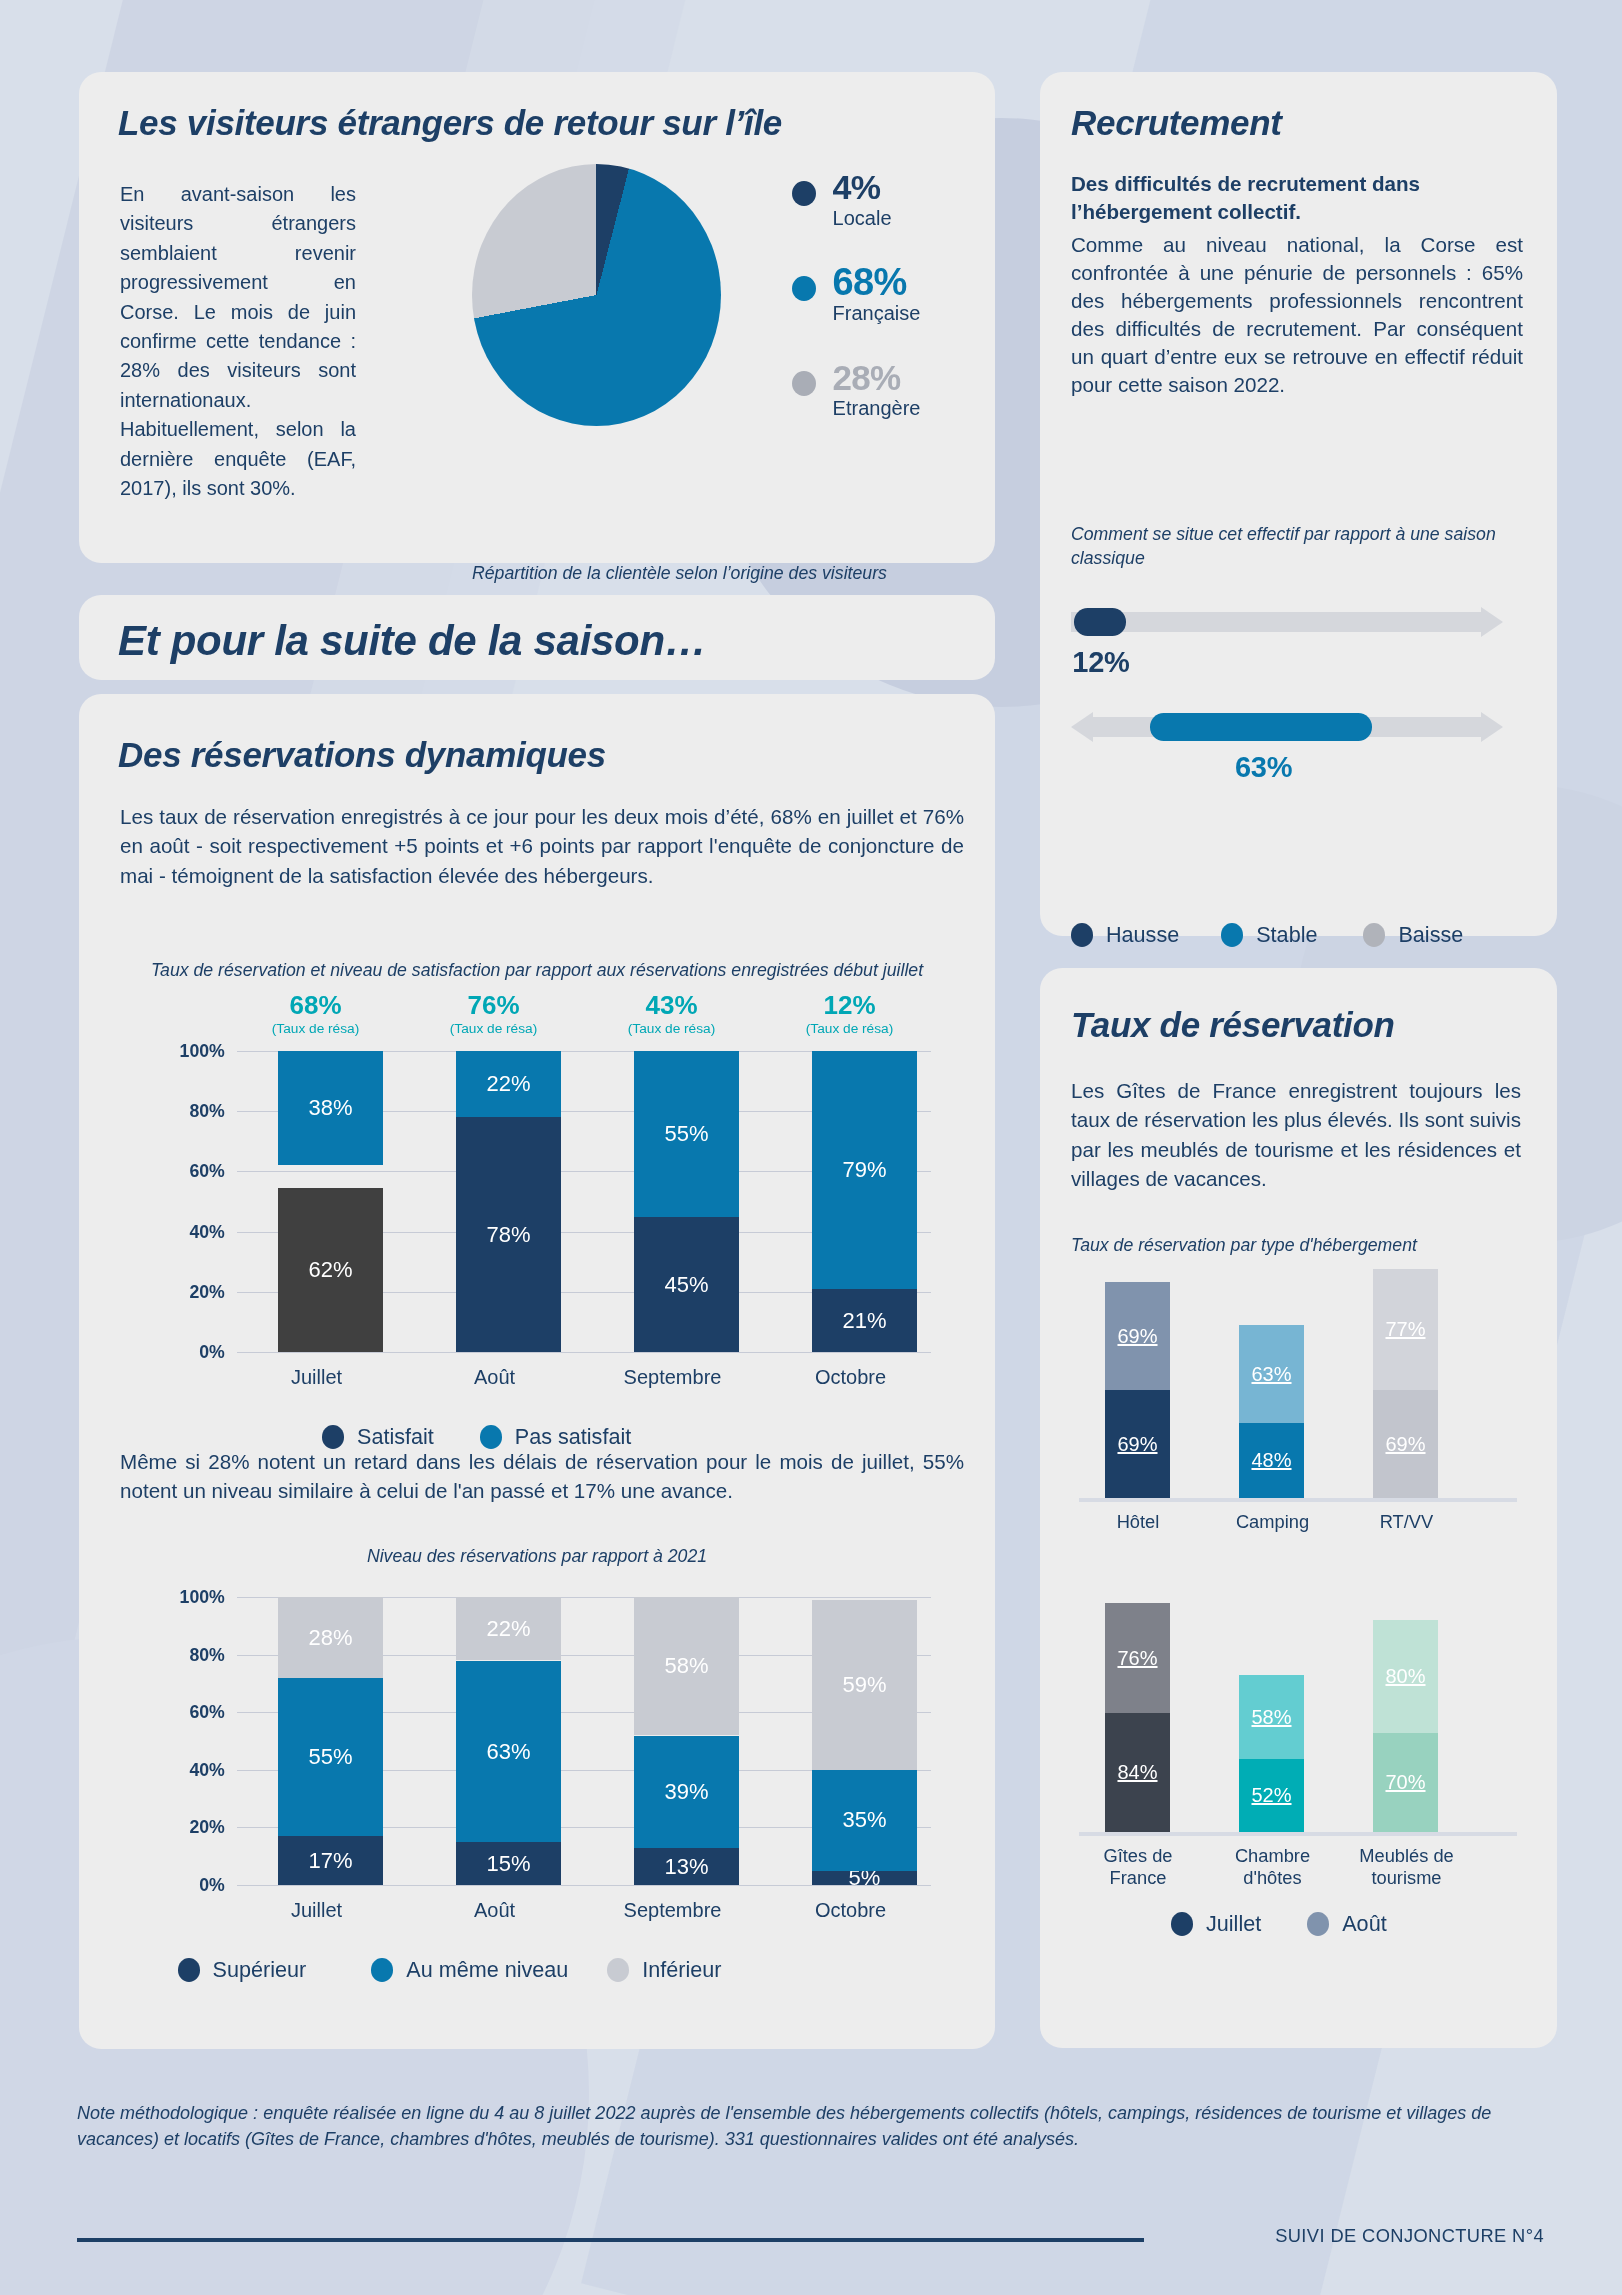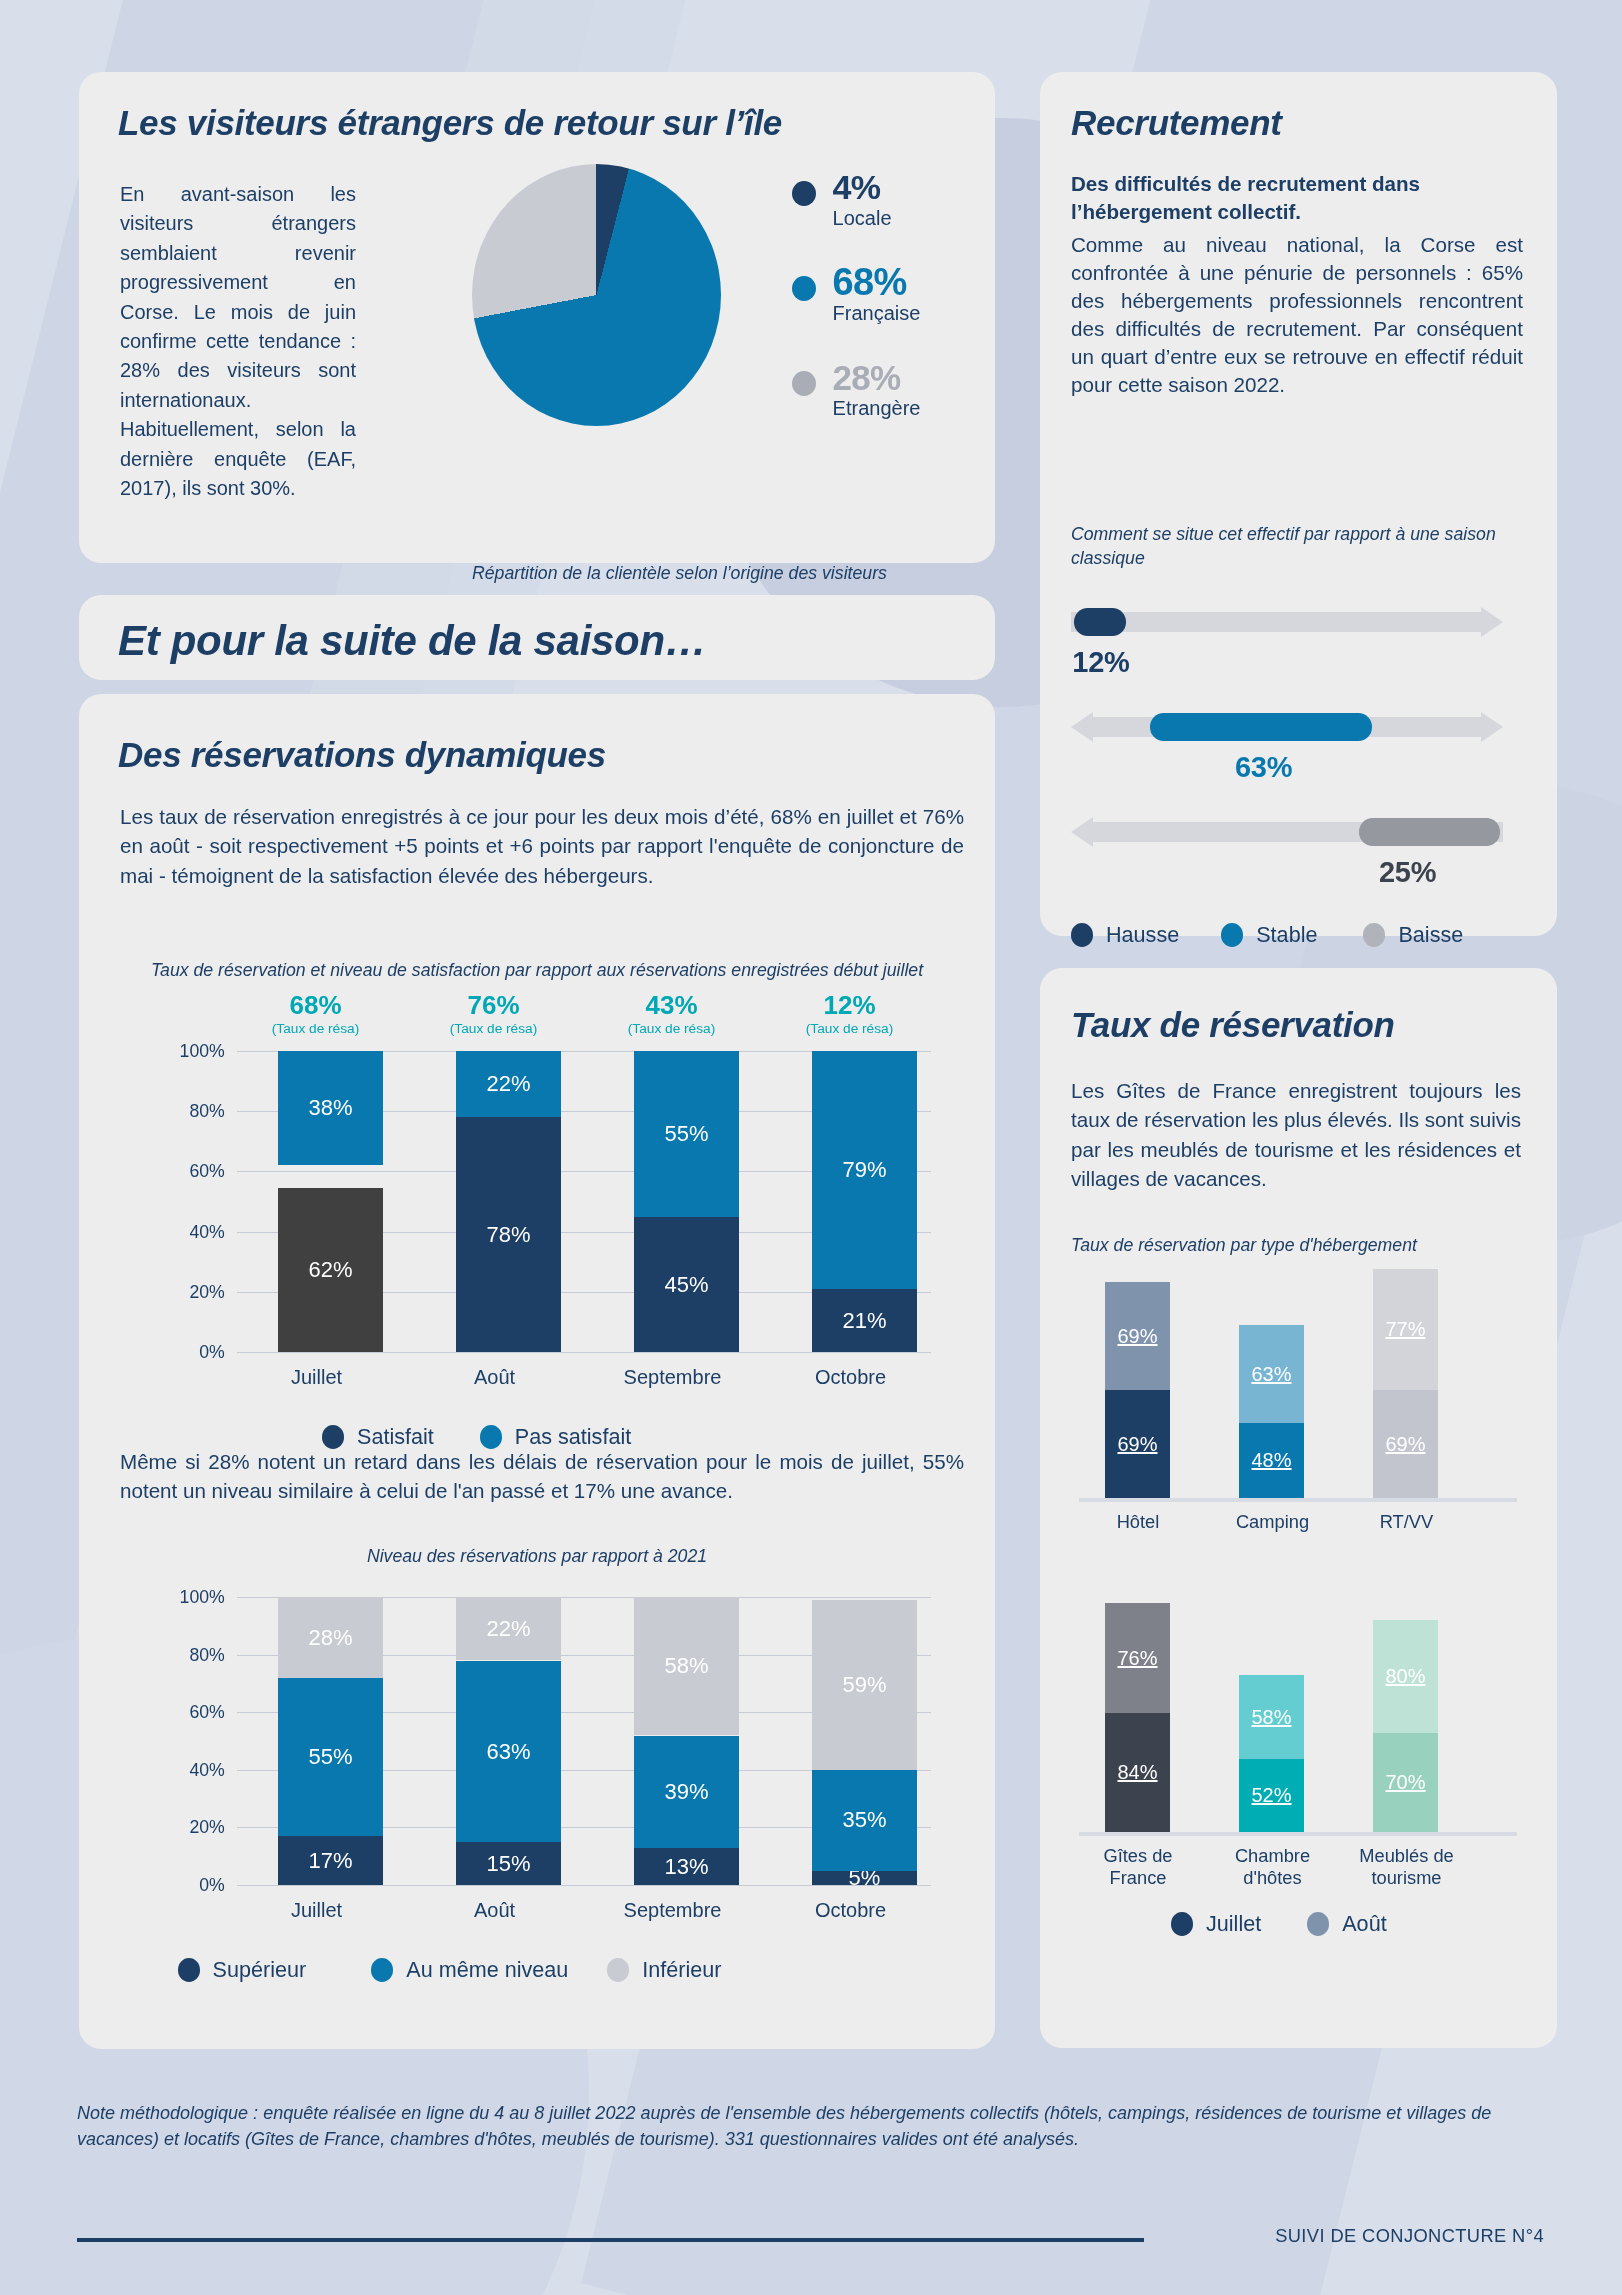--- a/index.html
+++ b/index.html
@@ -96,20 +96,21 @@
     font-size: 17.7px; font-style: italic; color:#1d3f66; line-height: 23.6px;
   }
 
   
   .chart { position: absolute; }
   .y-axis { position:absolute; left:0; top:0; width: 72px; }
   .y-tick {
     position:absolute; right: 5.2px;
     font-size: 17.7px; color:#1d3f66; transform: translateY(-50%);
     white-space: nowrap;
+    font-weight: bold;
   }
   .plot { position:absolute; left: 79px; top: 0; }
   .grid-line { position:absolute; left:0; height:1.3px; background:#c7cbd6; width:100%; }
   .bar-col { position:absolute; bottom:0; }
   .seg { position:absolute; left:0; width:100%; display:flex; align-items:center; justify-content:center; }
   .seg span { color:#fff; font-size: 22px; font-weight: 400; }
   .x-lbl {
     position:absolute; text-align:center; font-size: 20px; color:#1d3f66; line-height:25px;
   }
   .top-lbl { position:absolute; text-align:center; }
@@ -431,28 +432,20 @@
       <div class="arrow-row">
         <div class="arrow-track" style="left:0;width:432px">
           <div class="shaft" style="left:22px;right:22px"></div>
           <div class="head-l"></div>
           <div class="head-r"></div>
         </div>
         <div class="arrow-fill" style="left:79px;width:222px;background:#0878ae"></div>
         <div class="arrow-val" style="left:164px;color:#0878ae">63%</div>
       </div>
 
-      <div class="arrow-row">
-        <div class="arrow-track" style="left:0;width:432px">
-          <div class="shaft" style="left:22px;right:0"></div>
-          <div class="head-l"></div>
-        </div>
-        <div class="arrow-fill" style="left:288px;width:141px;background:#95989f"></div>
-        <div class="arrow-val" style="left:308px;color:#3c434e">25%</div>
-      </div>
 
       <div class="legend-row" style="left:0;top:327px">
         <div class="legend-item" style="margin-right:42px">
           <span class="dot" style="background:#1d3f66"></span>
           <span class="txt">Hausse</span>
         </div>
         <div class="legend-item" style="">
           <span class="dot" style="background:#0878ae"></span>
           <span class="txt">Stable</span>
         </div>

